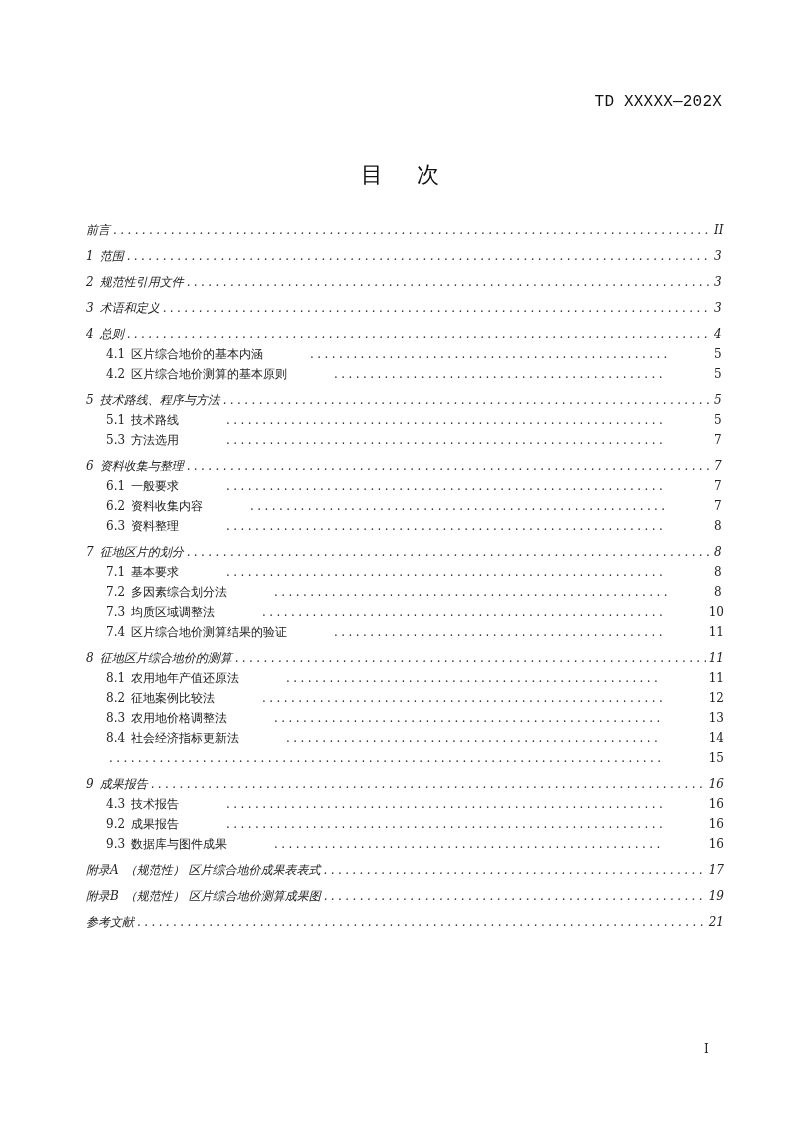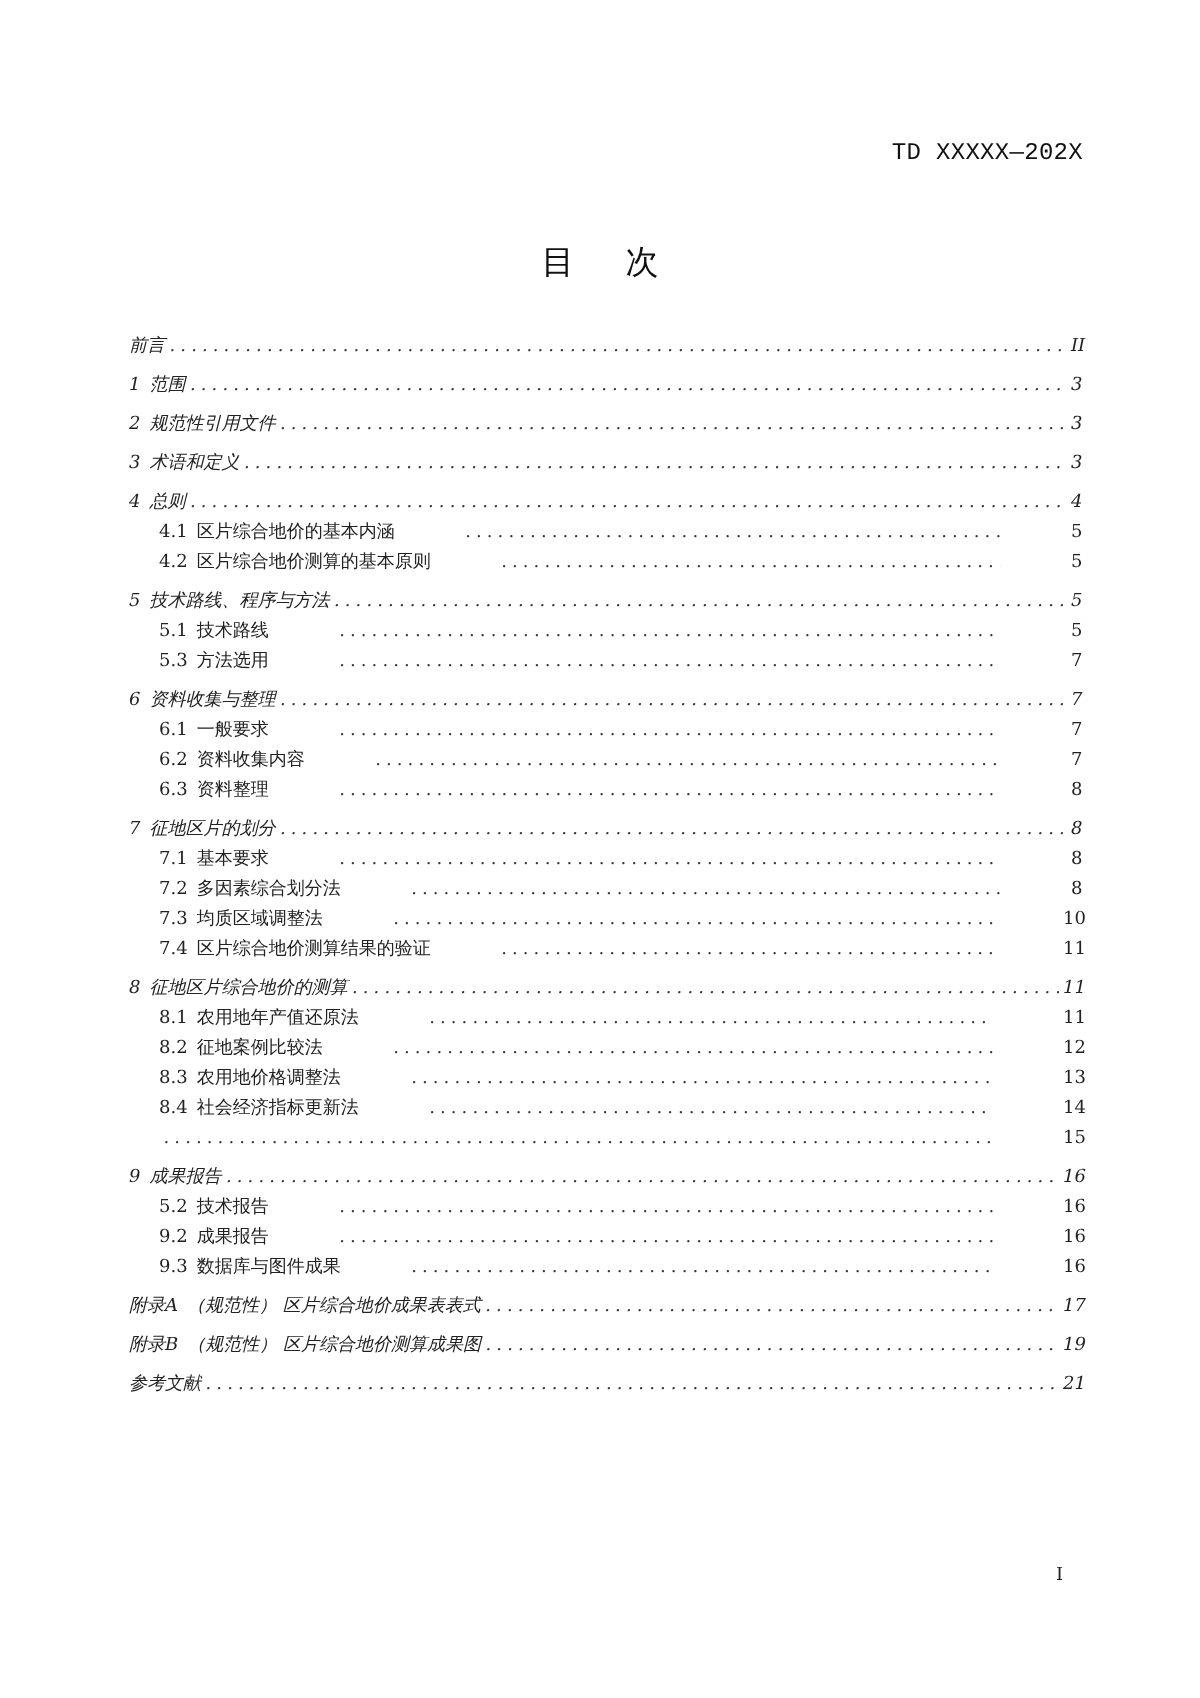--- a/index.html
+++ b/index.html
@@ -152,21 +152,21 @@
     <div class="row l2">
       <span class="leader"></span>
       <span class="page">15</span>
     </div>
     <div class="row l1">
       <span class="label"><span class="num">9</span><span>成果报告</span></span>
       <span class="leader"></span>
       <span class="page">16</span>
     </div>
     <div class="row l2">
-      <span class="label"><span class="num">5.2</span><span>技术报告</span></span>
+      <span class="label"><span class="num">4.3</span><span>技术报告</span></span>
       <span class="leader"></span>
       <span class="page">16</span>
     </div>
     <div class="row l2">
       <span class="label"><span class="num">9.2</span><span>成果报告</span></span>
       <span class="leader"></span>
       <span class="page">16</span>
     </div>
     <div class="row l2">
       <span class="label"><span class="num">9.3</span><span>数据库与图件成果</span></span>

